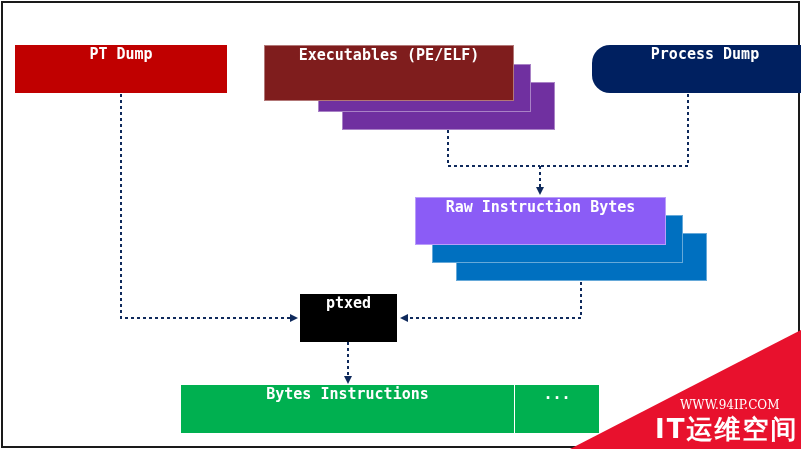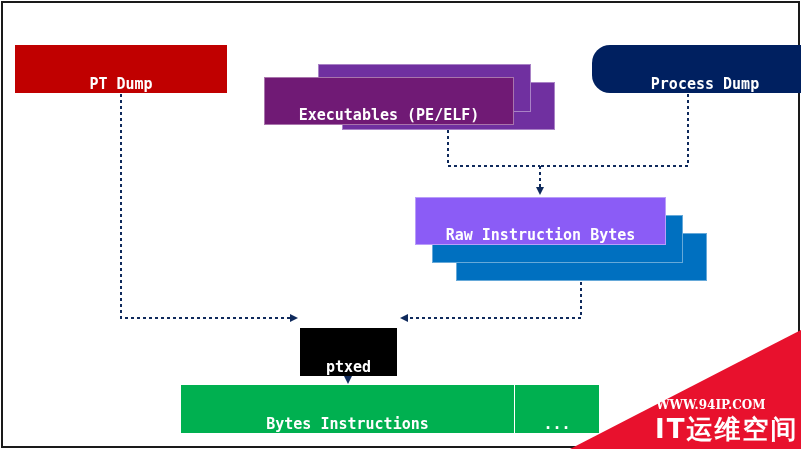--- a/index.html
+++ b/index.html
@@ -1,22 +1,22 @@
 <!DOCTYPE html>
 <html><head>
 <meta charset="utf-8">
 <style>
   html, body { margin: 0; padding: 0; }
   body { width: 801px; height: 449px; position: relative; overflow: hidden; background: #ffffff; font-family: "DejaVu Sans Mono", monospace; }
   .frame { position: absolute; left: 1px; top: 1px; width: 795px; height: 443px; border: 2px solid #1a1a1a; background: #fff; }
-  .box { position: absolute; color: #fff; font-weight: bold; font-size: 15px; display: flex; align-items: flex-end; justify-content: center; box-sizing: border-box; }
+  .box { position: absolute; color: #fff; font-weight: bold; font-size: 15px; display: flex; align-items: flex-start; justify-content: center; box-sizing: border-box; }
   .shadow { position: absolute; box-sizing: border-box; border: 1px solid #ffffff66; }
   svg.lines { position: absolute; left: 0; top: 0; }
   .wm-tri { position: absolute; left: 0; top: 0; }
-  .wm-url { position: absolute; left: 656px; top: 398px; color: #fff; font-family: "DejaVu Serif", serif; font-weight: bold; font-size: 12px; }
+  .wm-url { position: absolute; left: 680px; top: 398px; color: #fff; font-family: "DejaVu Serif", serif; font-weight: normal; font-size: 12px; }
   .wm-name { position: absolute; left: 655px; top: 412px; color: #fff; font-family: "DejaVu Sans", sans-serif; font-weight: bold; font-size: 26px; letter-spacing: 2px; }
 </style>
 </head>
 <body>
 
 <div class="frame"></div>
 
 <svg class="lines" width="801" height="449">
   <defs>
     <marker id="arr" markerWidth="8" markerHeight="8" refX="7" refY="4" orient="auto" markerUnits="userSpaceOnUse">
@@ -32,35 +32,35 @@
     <path d="M348,342 L348,383" marker-end="url(#arr)"></path>
   </g>
 </svg>
 
 <div class="box" style="left:15px;top:45px;width:212px;height:48px;background:#c00000;">
   <span>PT Dump</span>
 </div>
 
 <div class="shadow" style="left:342px;top:82px;width:213px;height:48px;background:#7030a0;"></div>
 <div class="shadow" style="left:318px;top:64px;width:213px;height:48px;background:#7030a0;"></div>
-<div class="box" style="left:264px;top:45px;width:250px;height:48px;background:#701a75;border:1px solid #ffffff66;margin-top:32px;">
+<div class="box" style="left:264px;top:45px;width:250px;height:56px;background:#7f1d1d;border:1px solid #ffffff66;">
   <span>Executables (PE/ELF)</span>
 </div>
 
 <div class="box" style="left:592px;top:45px;width:226px;height:48px;background:#002060;border-radius:18px;">
   <span>Process Dump</span>
 </div>
 
 <div class="shadow" style="left:456px;top:233px;width:251px;height:48px;background:#0070c0;"></div>
 <div class="shadow" style="left:432px;top:215px;width:251px;height:48px;background:#0070c0;"></div>
 <div class="box" style="left:415px;top:197px;width:251px;height:48px;background:#8b5cf6;border:1px solid #ffffff66;">
   <span>Raw Instruction Bytes</span>
 </div>
 
-<div class="box" style="left:300px;top:294px;width:97px;height:48px;background:#000000;margin-top:34px;">
+<div class="box" style="left:300px;top:294px;width:97px;height:48px;background:#000000;">
   <span>ptxed</span>
 </div>
 
 <div class="box" style="left:181px;top:385px;width:333px;height:48px;background:#00b050;">
   <span>Bytes Instructions</span>
 </div>
 <div class="box" style="left:515px;top:385px;width:84px;height:48px;background:#00b050;">
   <span>...</span>
 </div>
 

